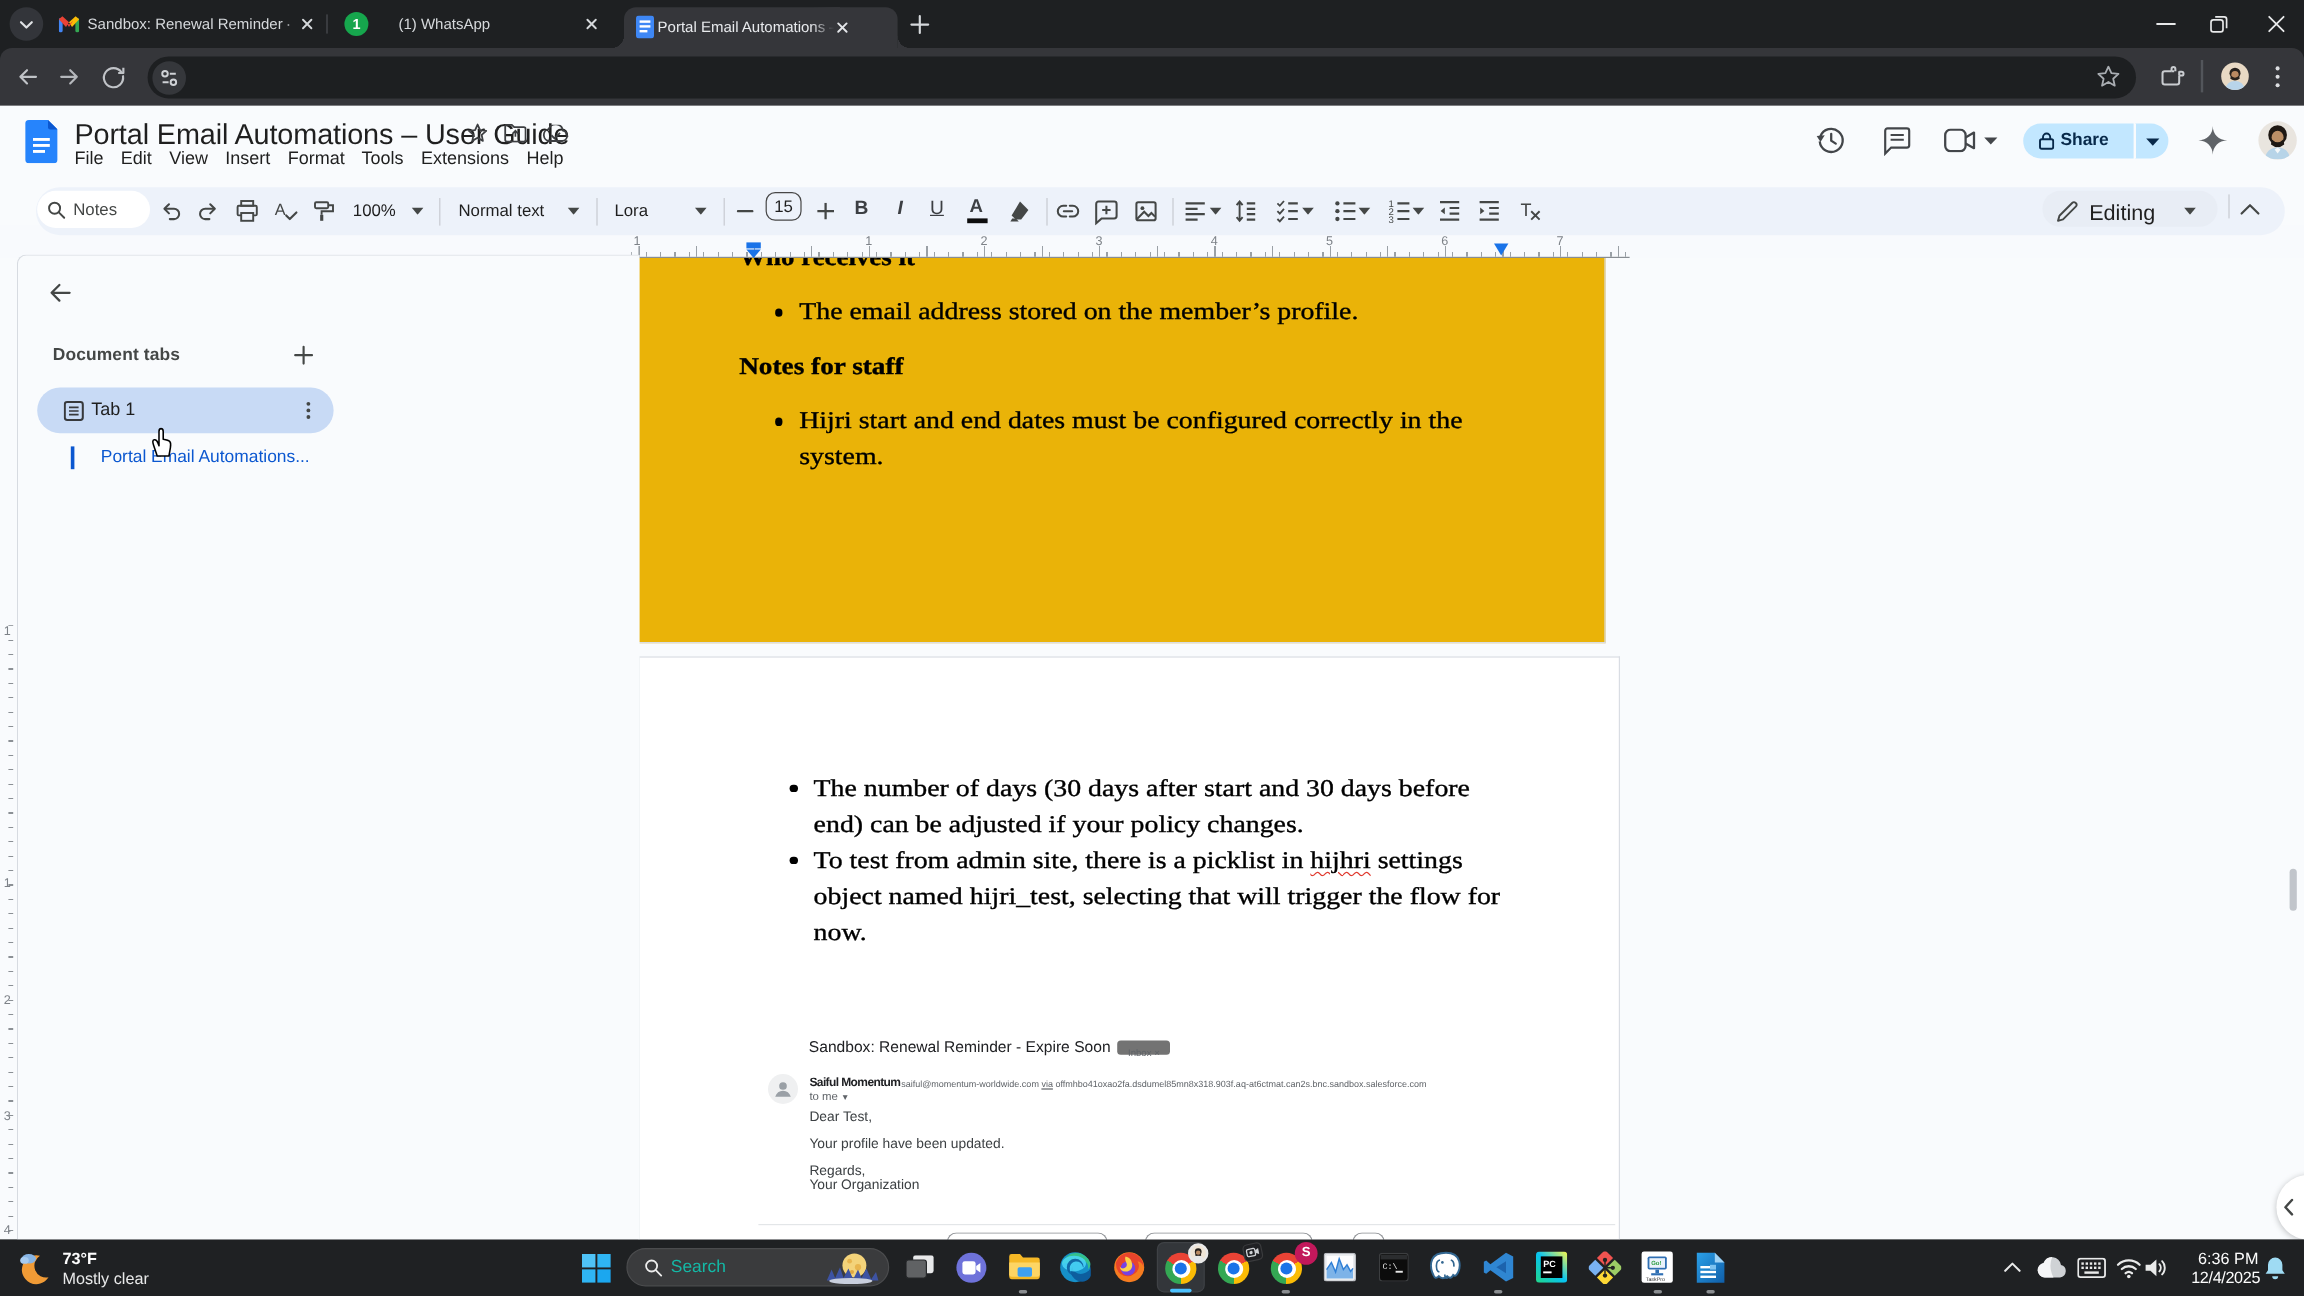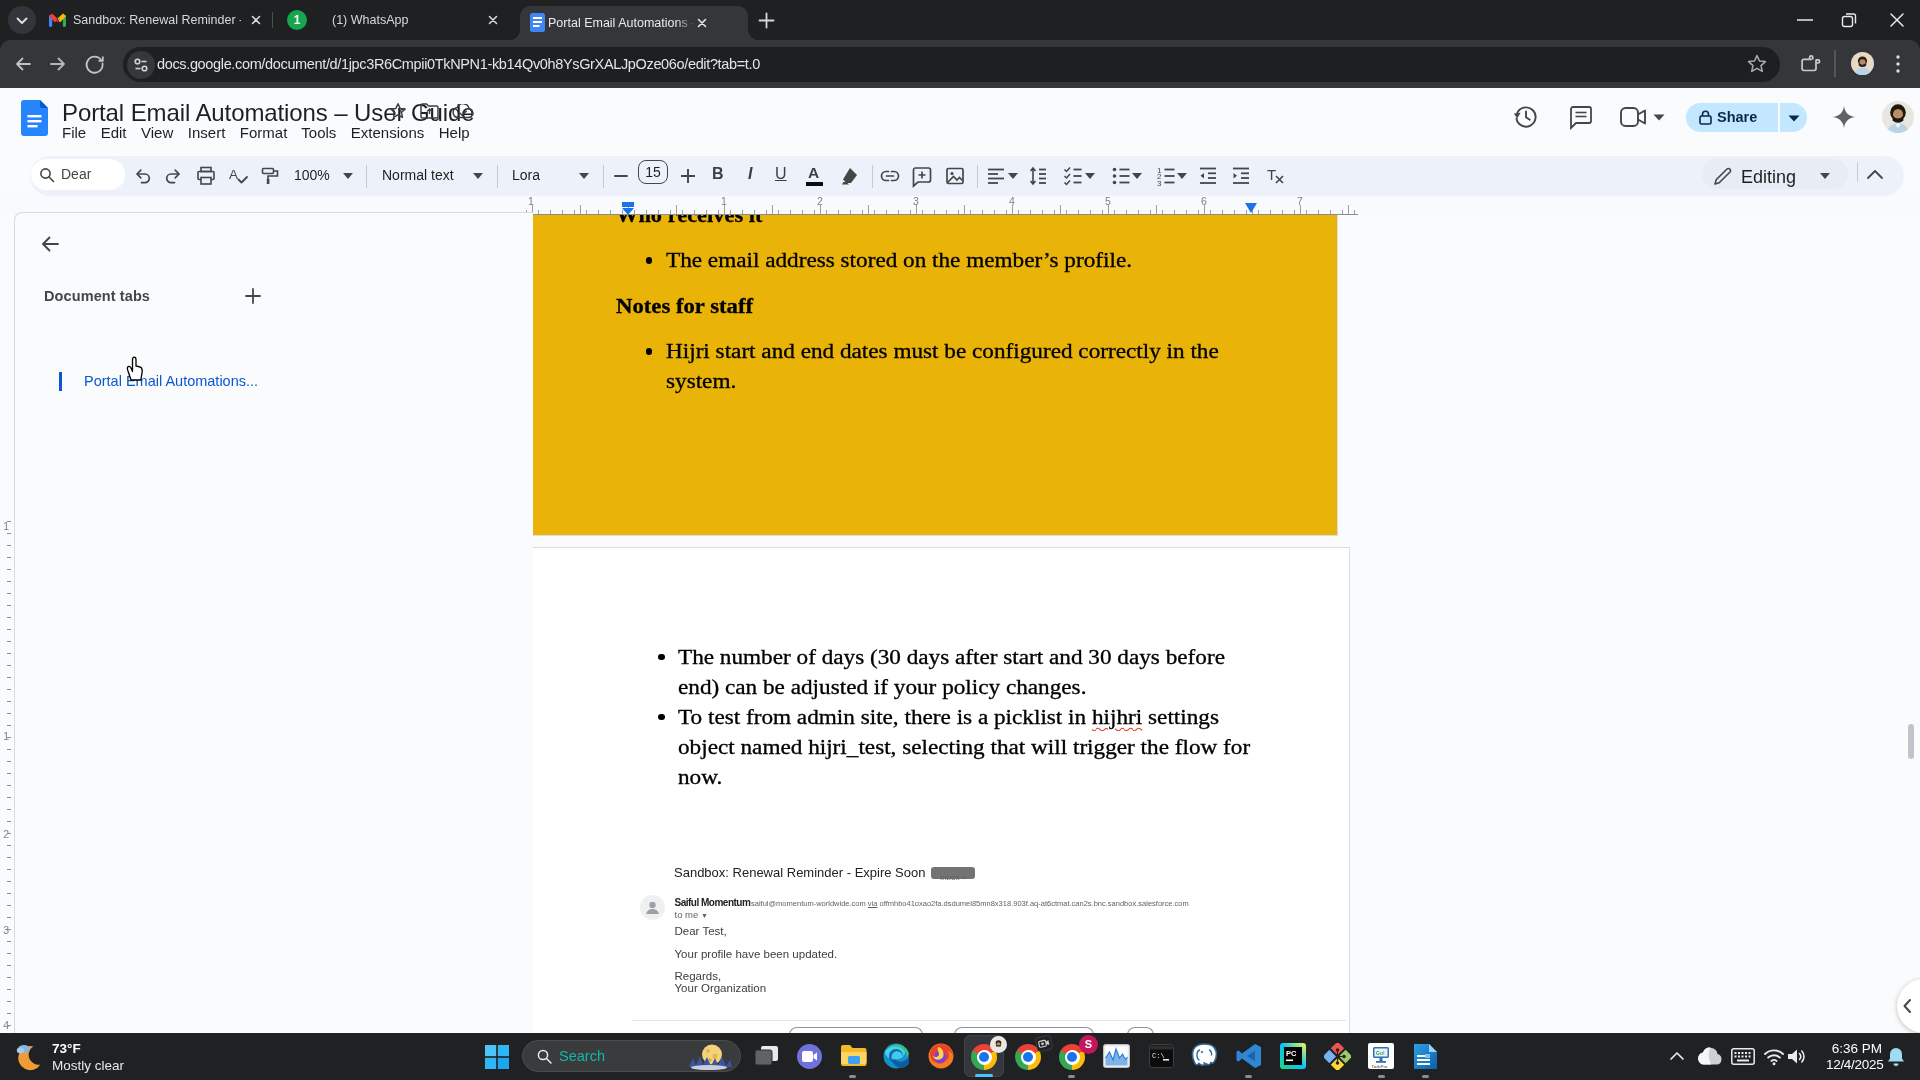--- a/index.html
+++ b/index.html
@@ -86,21 +86,20 @@
   <div class="abs" style="left:3.5px;top:3.5px;width:28px;height:28px;border-radius:50%;background:#35373b;">
     <svg width="28" height="28" viewBox="0 0 28 28">
         <g stroke="#cfd2d6" stroke-width="1.6" fill="none">
           <circle cx="10.5" cy="10.5" r="2.3"></circle>
           <path d="M14.5 10.5 h5"></path>
           <circle cx="17.5" cy="17.5" r="2.3"></circle>
           <path d="M8.5 17.5 h5"></path>
         </g>
       </svg>
   </div>
-  <div class="abs" style="left:34px;top:0;height:35px;line-height:35px;font-size:14.5px;color:#e2e4e7;letter-spacing:-0.35px;">docs.google.com/document/d/1jpc3R6Cmpii0TkNPN1-kb14Qv0h8YsGrXALJpOze06o/edit?tab=t.0</div>
   <svg class="abs" style="left:1623px;top:6px" width="22" height="22" viewBox="0 0 22 22">
       <path d="M11 2.6 L13.5 8 L19.4 8.6 L15 12.6 L16.3 18.4 L11 15.3 L5.7 18.4 L7 12.6 L2.6 8.6 L8.5 8 Z" fill="none" stroke="#a9adb2" stroke-width="1.5" stroke-linejoin="round"></path>
     </svg>
 </div>
 <svg class="abs" style="left:1797px;top:52px" width="24" height="24" viewBox="0 0 24 24">
     <path d="M19 11 v5.6 a1.9 1.9 0 0 1 -1.9 1.9 H7 a1.9 1.9 0 0 1 -1.9 -1.9 V9.3 A1.9 1.9 0 0 1 7 7.4 h5.6" fill="none" stroke="#c9ccd0" stroke-width="1.7"></path>
     <path d="M12.6 7.4 v-2 a1.6 1.6 0 0 1 3.2 0 v2 M19 11 h2 a1.6 1.6 0 0 0 0 -3.2 h-2 M12.6 7.4 h2.2 M19 11 v-3.6" fill="none" stroke="#c9ccd0" stroke-width="1.7"></path>
   </svg>
 <div class="abs" style="left:1834px;top:50px;width:1.5px;height:27px;background:#53565b;"></div>
 <div class="abs" style="left:1851px;top:52px;width:23px;height:23px;border-radius:50%;background:#e8d9c4;overflow:hidden;">
@@ -173,20 +172,34 @@
 </div>
 
 <div class="abs" style="left:14px;top:212px;width:519px;height:821px;border-top:1px solid #d7dbe1;border-left:1px solid #d7dbe1;border-radius:8px 0 0 0;background:#f9fbfd;" id="panel">
   <svg class="abs" style="left:24px;top:20px" width="22" height="22" viewBox="0 0 22 22">
       <path d="M19 11 H4 M10.5 4.5 L4 11 L10.5 17.5" stroke="#444746" stroke-width="1.9" fill="none" stroke-linecap="round" stroke-linejoin="round"></path>
     </svg>
   <div class="abs" style="left:29px;top:75px;font-size:14.5px;font-weight:700;color:#444746;letter-spacing:0.1px;">Document tabs</div>
   <svg class="abs" style="left:229px;top:74px" width="18" height="18" viewBox="0 0 18 18">
       <path d="M9 2 V16 M2 9 H16" stroke="#444746" stroke-width="1.8" stroke-linecap="round"></path>
     </svg>
+  <div class="abs" style="left:16px;top:110px;width:247px;height:38px;background:#c8daf5;border-radius:19px;">
+    <svg class="abs" style="left:22px;top:11px" width="17" height="17" viewBox="0 0 17 17">
+        <rect x="1" y="1" width="15" height="15" rx="2" fill="none" stroke="#37393c" stroke-width="1.7"></rect>
+        <path d="M4.5 5.5 h8 M4.5 8.5 h8 M4.5 11.5 h8" stroke="#37393c" stroke-width="1.4"></path>
+      </svg>
+    <div class="abs" style="left:45px;top:10px;font-size:15px;color:#1f1f1f;">Tab 1</div>
+    <svg class="abs" style="left:216px;top:9px" width="20" height="20" viewBox="0 0 20 20">
+        <g fill="#444746">
+          <circle cx="10" cy="4.5" r="1.6"></circle>
+          <circle cx="10" cy="10" r="1.6"></circle>
+          <circle cx="10" cy="15.5" r="1.6"></circle>
+        </g>
+      </svg>
+  </div>
   <div class="abs" style="left:44px;top:159px;width:3px;height:19px;background:#0b57d0;"></div>
   <div class="abs" style="left:69px;top:160px;font-size:14.5px;color:#0b57d0;">Portal Email Automations...</div>
   <svg class="abs" style="left:108px;top:143px" width="22" height="26" viewBox="0 0 22 26">
     <path d="M8 24 L5 15 Q3.5 11 5.5 10.5 Q7.5 10 8.5 13 L9.5 15.5 L9.5 3.5 Q9.5 1.2 11.2 1.2 Q13 1.2 13 3.5 L13 10 Q17.5 10.7 18.5 12 Q19.6 13.3 19 17 L17.8 24 Z" fill="#fff" stroke="#000" stroke-width="1.3" stroke-linejoin="round"></path>
   </svg>
 </div>
 
 <div class="abs" style="left:0;top:0;width:14px;height:1080px;" id="vruler">
   <div class="abs" style="left:7px;top:521px;width:4px;height:508px;background:repeating-linear-gradient(180deg,#8b9095 0 1px,transparent 1px 12px);"></div>
   <div class="vlab" style="top:520px;">1</div>
@@ -268,21 +281,21 @@
       <path d="M13.5 23.5 L16 27 L18.5 23.5 L16 22 Z" fill="#f4f7f9"></path>
     </svg>
 </div>
 
 <div class="abs" style="left:30px;top:156px;width:1874px;height:40px;background:#edf2fa;border-radius:20px;" id="dtb">
   <div class="abs" style="left:1px;top:2.5px;width:94px;height:31px;background:#fff;border-radius:16px;">
     <svg class="abs" style="left:7px;top:7px" width="18" height="18" viewBox="0 0 18 18">
         <circle cx="7.5" cy="7.5" r="4.6" fill="none" stroke="#444746" stroke-width="1.6"></circle>
         <path d="M11 11 L15.5 15.5" stroke="#444746" stroke-width="1.6" stroke-linecap="round"></path>
       </svg>
-    <div class="abs" style="left:30px;top:7px;font-size:14px;color:#444746;">Dear</div>
+    <div class="abs" style="left:30px;top:7px;font-size:14px;color:#444746;">Notes</div>
   </div>
   <svg class="abs" style="left:100px;top:8px" width="24" height="24" viewBox="0 0 24 24">
       <path d="M7.5 10 h7.5 a4.3 4.3 0 0 1 0 8.6 h-3.5" fill="none" stroke="#444746" stroke-width="1.7" stroke-linecap="round"></path>
       <path d="M10.8 6.2 L7 10 L10.8 13.8" fill="none" stroke="#444746" stroke-width="1.7" stroke-linecap="round" stroke-linejoin="round"></path>
     </svg>
   <svg class="abs" style="left:131.5px;top:8px" width="24" height="24" viewBox="0 0 24 24">
       <path d="M16.5 10 h-7.5 a4.3 4.3 0 0 0 0 8.6 h3.5" fill="none" stroke="#444746" stroke-width="1.7" stroke-linecap="round"></path>
       <path d="M13.2 6.2 L17 10 L13.2 13.8" fill="none" stroke="#444746" stroke-width="1.7" stroke-linecap="round" stroke-linejoin="round"></path>
     </svg>
   <svg class="abs" style="left:164px;top:8px" width="24" height="24" viewBox="0 0 24 24">

